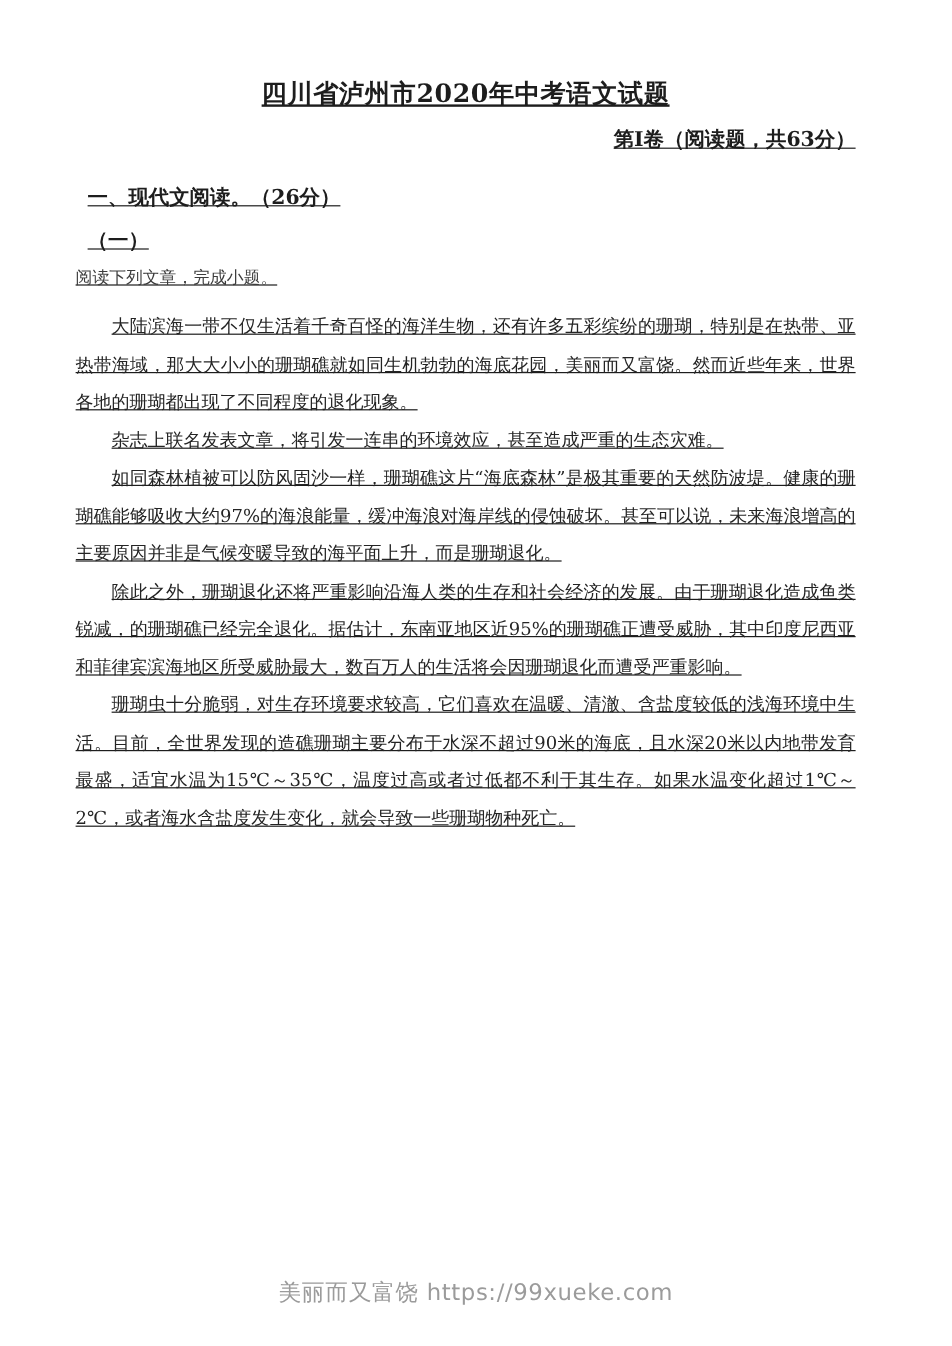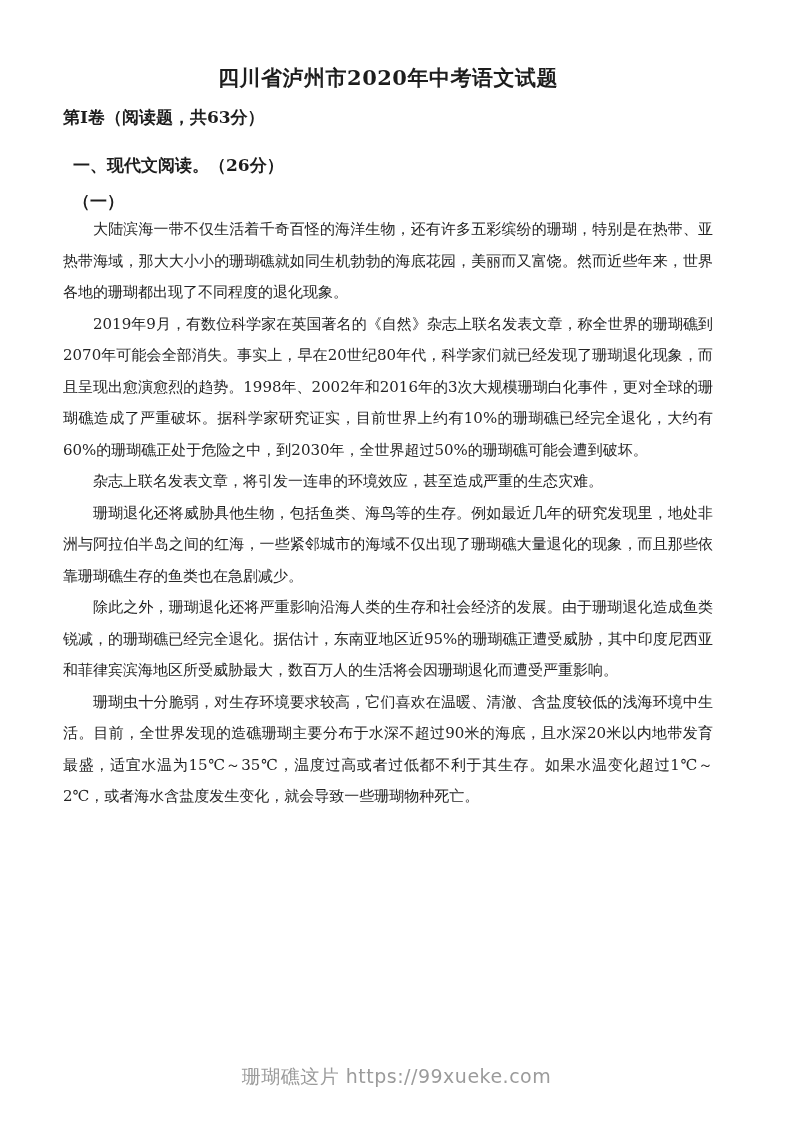--- a/index.html
+++ b/index.html
@@ -13,32 +13,33 @@
     width: 793px;
     height: 1122px;
     margin: 0 auto;
     background: #ffffff;
     overflow: hidden;
     font-family: "DejaVu Serif", "Liberation Serif", serif;
     color: #1d1d1d;
   }
   .content {
     padding: 64px 80px 0 63px; 
+    text-decoration: underline;
   }
   .doc-title {
     margin: 0;
     text-align: center;
     font-size: 21px;
     line-height: 28px;
     font-weight: bold;
     letter-spacing: 0.5px;
   }
   .doc-subtitle {
     margin: 13px 0 0 0;
-    text-align: left;
+    text-align: right;
     font-size: 17px;
     line-height: 24px;
     font-weight: bold;
   }
   .section-heading {
     margin: 25px 0 0 10px;
     font-size: 17px;
     line-height: 23px;
     font-weight: bold;
   }
@@ -48,21 +49,21 @@
     line-height: 22px;
     font-weight: bold;
   }
   .instruction {
     margin: 10px 0 0 0;
     font-size: 14px;
     line-height: 20px;
     color: #3c3c3c;
   }
   .article {
-    margin-top: 2px;
+    margin-top: 15px;
   }
   .article p {
     margin: 0;
     font-size: 15px;
     line-height: 31.5px;
     text-align: justify;
     text-indent: 2em;
     color: #242424;
   }
   .page-footer {
@@ -84,26 +85,26 @@
   <div class="content">
 
     <h1 class="doc-title">四川省泸州市2020年中考语文试题</h1>
 
     <h2 class="doc-subtitle">第Ⅰ卷（阅读题，共63分）</h2>
 
     <h3 class="section-heading">一、现代文阅读。（26分）</h3>
 
     <div class="part-label">（一）</div>
 
+    <div class="instruction">阅读下列文章，完成小题。</div>
 
     <div class="article">
       <p>大陆滨海一带不仅生活着千奇百怪的海洋生物，还有许多五彩缤纷的珊瑚，特别是在热带、亚热带海域，那大大小小的珊瑚礁就如同生机勃勃的海底花园，美丽而又富饶。然而近些年来，世界各地的珊瑚都出现了不同程度的退化现象。</p>
-      <p>2019年9月，有数位科学家在英国著名的《自然》杂志上联名发表文章，称全世界的珊瑚礁到2070年可能会全部消失。事实上，早在20世纪80年代，科学家们就已经发现了珊瑚退化现象，而且呈现出愈演愈烈的趋势。1998年、2002年和2016年的3次大规模珊瑚白化事件，更对全球的珊瑚礁造成了严重破坏。据科学家研究证实，目前世界上约有10%的珊瑚礁已经完全退化，大约有60%的珊瑚礁正处于危险之中，到2030年，全世界超过50%的珊瑚礁可能会遭到破坏。</p>
       <p>杂志上联名发表文章，将引发一连串的环境效应，甚至造成严重的生态灾难。</p>
-      <p>珊瑚退化还将威胁具他生物，包括鱼类、海鸟等的生存。例如最近几年的研究发现里，地处非洲与阿拉伯半岛之间的红海，一些紧邻城市的海域不仅出现了珊瑚礁大量退化的现象，而且那些依靠珊瑚礁生存的鱼类也在急剧减少。</p>
+      <p>如同森林植被可以防风固沙一样，珊瑚礁这片“海底森林”是极其重要的天然防波堤。健康的珊瑚礁能够吸收大约97%的海浪能量，缓冲海浪对海岸线的侵蚀破坏。甚至可以说，未来海浪增高的主要原因并非是气候变暖导致的海平面上升，而是珊瑚退化。</p>
       <p>除此之外，珊瑚退化还将严重影响沿海人类的生存和社会经济的发展。由于珊瑚退化造成鱼类锐减，的珊瑚礁已经完全退化。据估计，东南亚地区近95%的珊瑚礁正遭受威胁，其中印度尼西亚和菲律宾滨海地区所受威胁最大，数百万人的生活将会因珊瑚退化而遭受严重影响。</p>
       <p>珊瑚虫十分脆弱，对生存环境要求较高，它们喜欢在温暖、清澈、含盐度较低的浅海环境中生活。目前，全世界发现的造礁珊瑚主要分布于水深不超过90米的海底，且水深20米以内地带发育最盛，适宜水温为15℃～35℃，温度过高或者过低都不利于其生存。如果水温变化超过1℃～2℃，或者海水含盐度发生变化，就会导致一些珊瑚物种死亡。</p>
     </div>
 
   </div>
 
-  <div class="page-footer">珊瑚礁这片 https://99xueke.com</div>
+  <div class="page-footer">美丽而又富饶 https://99xueke.com</div>
 </div>
 
 </body></html>

